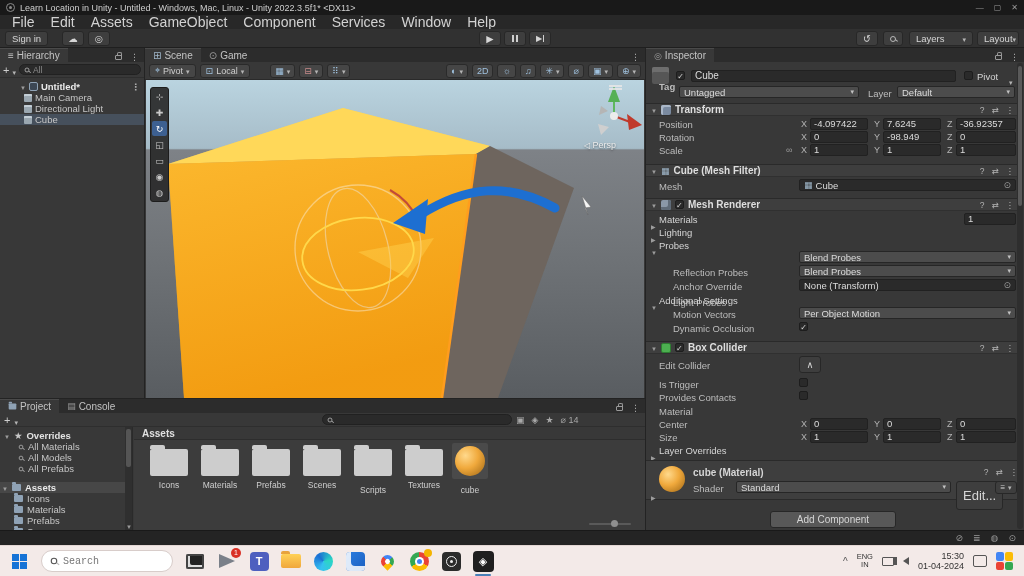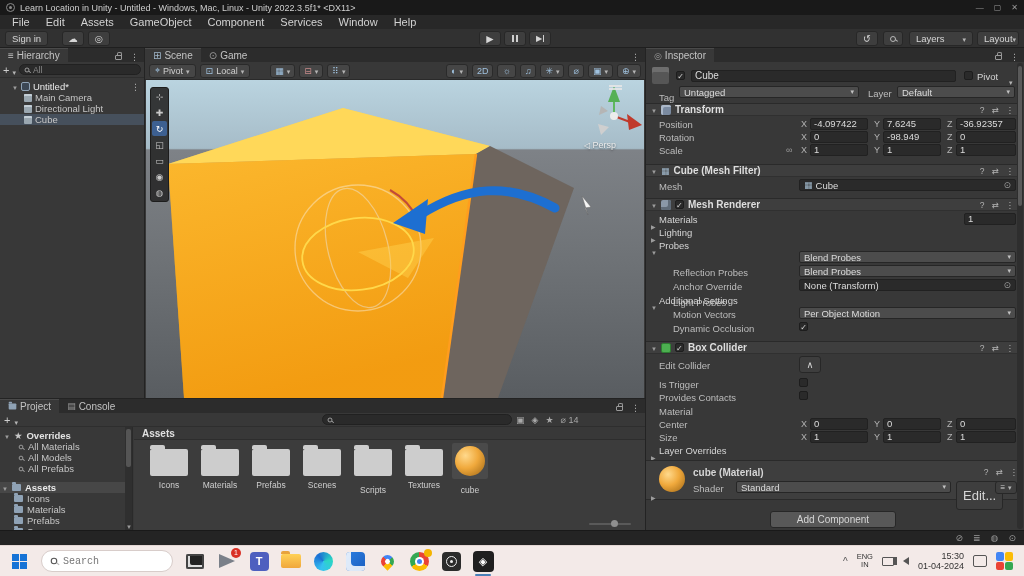--- a/index.html
+++ b/index.html
@@ -12,21 +12,21 @@
   #titlebar { left:0; top:0; width:1024px; height:15px; background:#191919; color:#cfcfcf;
     font-size:9px; display:flex; align-items:center; padding:0 6px; gap:5px; }
   #titlebar .winbtns { margin-left:auto; display:flex; gap:10px; color:#9a9a9a; font-size:8px; }
   .app-icon { width:9px; height:9px; border-radius:50%; border:1px solid #8a8a8a;
     display:inline-block; position:relative; }
   .app-icon::after { content:""; position:absolute; left:2px; top:2px; width:3px; height:3px;
     background:#8a8a8a; border-radius:50%; }
 
   #menubar { left:0; top:15px; width:1024px; height:14px; background:#282828;
     display:flex; align-items:center; padding-left:4px; }
-  .menu-item { color:#d2d2d2; font-size:11px; padding:0 8px; cursor:default; }
+  .menu-item { color:#d2d2d2; font-size:14px; padding:0 8px; cursor:default; }
 
   #toolbar { left:0; top:29px; width:1024px; height:19px; background:#313131;
     border-bottom:1px solid #1f1f1f; }
   .tbtn { background:#3e3e3e; border:1px solid #272727; border-radius:3px; color:#d6d6d6;
     font-size:9.5px; height:15px; display:inline-flex; align-items:center; justify-content:center;
     padding:0 6px; }
   .tbtn .caret { margin-left:3px; }
   .caret::after { content:"▾"; font-size:7px; color:#b5b5b5; }
   .pausebars { display:inline-flex; gap:2px; }
   .pausebars i { width:2px; height:7px; background:#cfcfcf; }
@@ -240,21 +240,21 @@
       </span>
     </div>
     <div class="toolrow">
       <span style="color:#cfcfcf;font-size:11px;">+</span>
       <span class="caret"></span>
       <span class="searchpill">
         <span class="mag" style="transform:scale(.8);"></span>
         <span>All</span>
       </span>
     </div>
-    <div class="hrow" style="padding-left:12px;color:#eaeaea;font-weight:normal;margin-top:3px;justify-content:center;">
+    <div class="hrow" style="padding-left:20px;color:#eaeaea;font-weight:bold;margin-top:3px;justify-content:center;">
       <span class="foldo"></span>
       <span class="scene-ico"></span>
       <span>Untitled*</span>
       <span class="kebab" style="margin-left:auto;padding-right:4px;">⋮</span>
     </div>
     <div>
 
     <div class="hrow">
           <span class="obj-ico"></span>
           <span>Main Camera</span>
@@ -415,21 +415,21 @@
         <span class="kebab">⋮</span>
       </span>
     </div>
 
     <div class="abs" style="left:6px;top:19px;width:17px;height:17px;background:#565656;border-radius:2px;box-shadow:inset 0 5px 0 #6e6e6e;"></div>
     <span class="cb" style="left:30px;top:23px;">✓</span>
     <div class="field" style="left:45px;top:22px;width:265px;font-size:10px;">Cube</div>
     <span class="cb" style="left:318px;top:23px;"></span>
     <span class="ins-label" style="left:331px;top:23px;color:#d5d5d5;">Pivot</span>
     <span class="caret abs" style="left:363px;top:23px;"></span>
-    <span class="ins-label" style="left:13px;top:44px;">Tag</span>
+    <span class="ins-label" style="left:13px;top:33px;font-weight:bold;">Tag</span>
     <div class="dd" style="left:33px;top:38px;width:180px;">
         <span>Untagged</span>
       </div>
     <span class="ins-label" style="left:222px;top:40px;">Layer</span>
     <div class="dd" style="left:251px;top:38px;width:118px;">
         <span>Default</span>
       </div>
 
     <div class="sec-hdr" style="top:55px;">
       <span class="foldo"></span>

